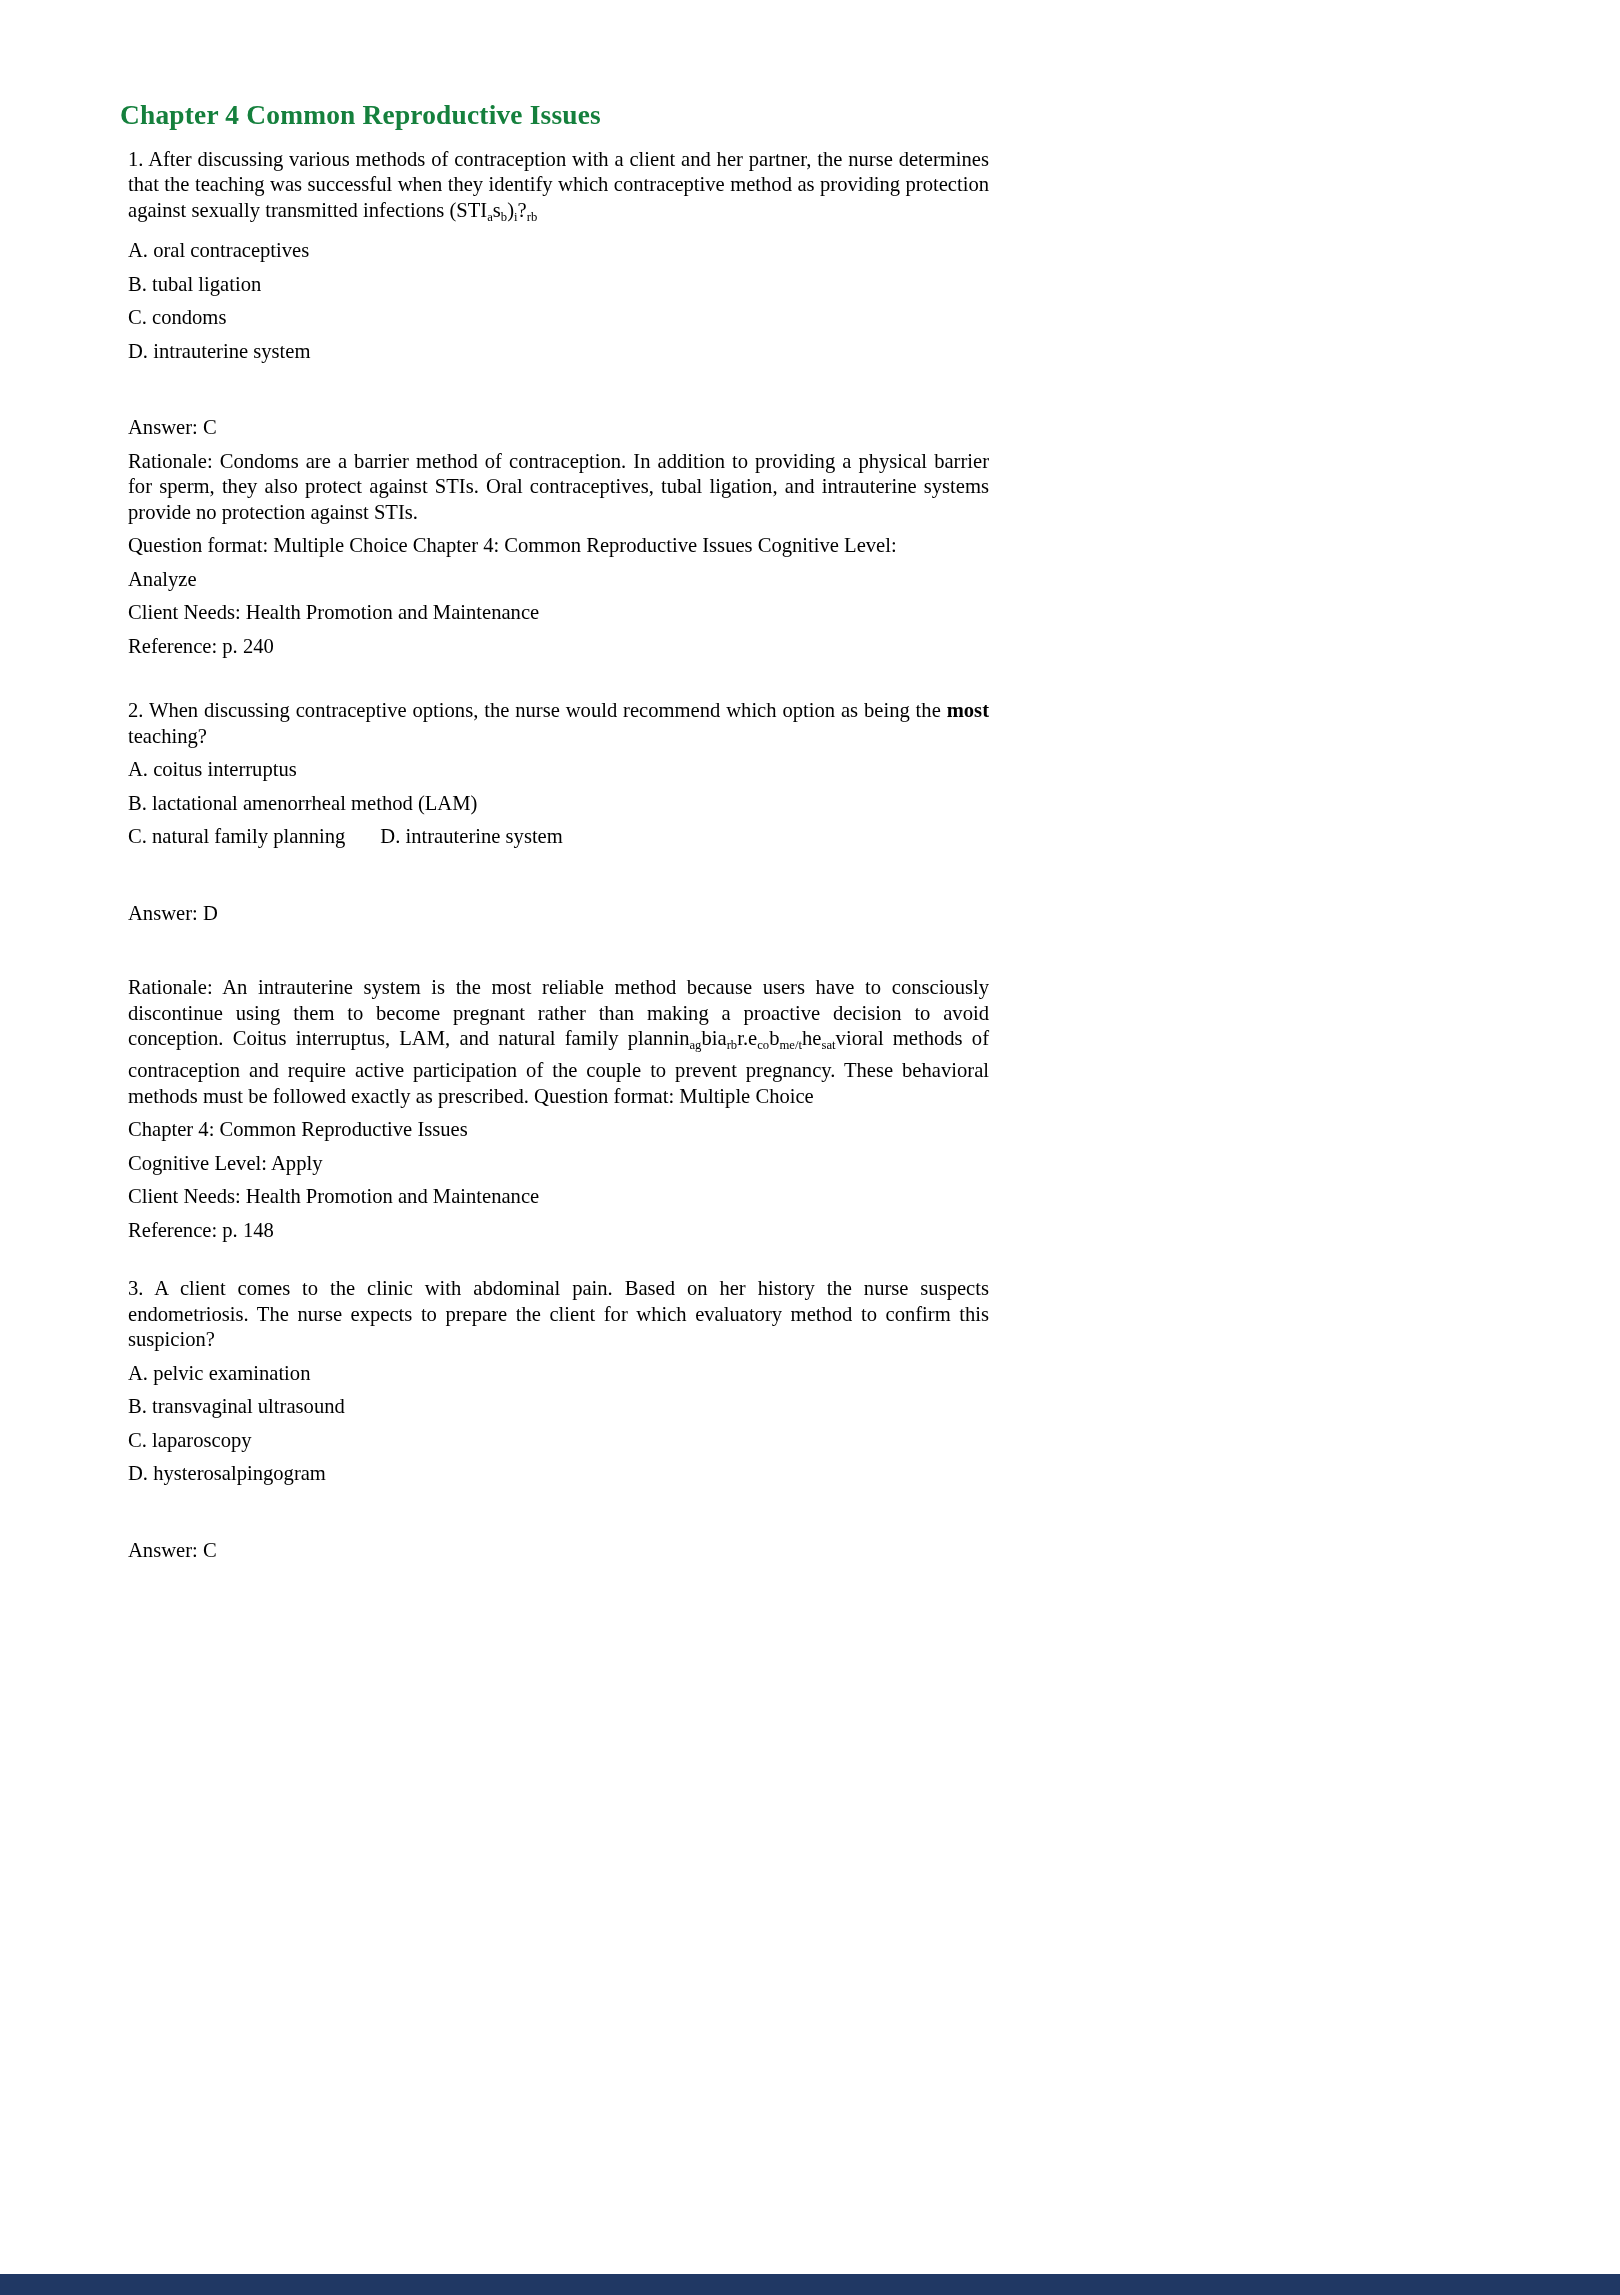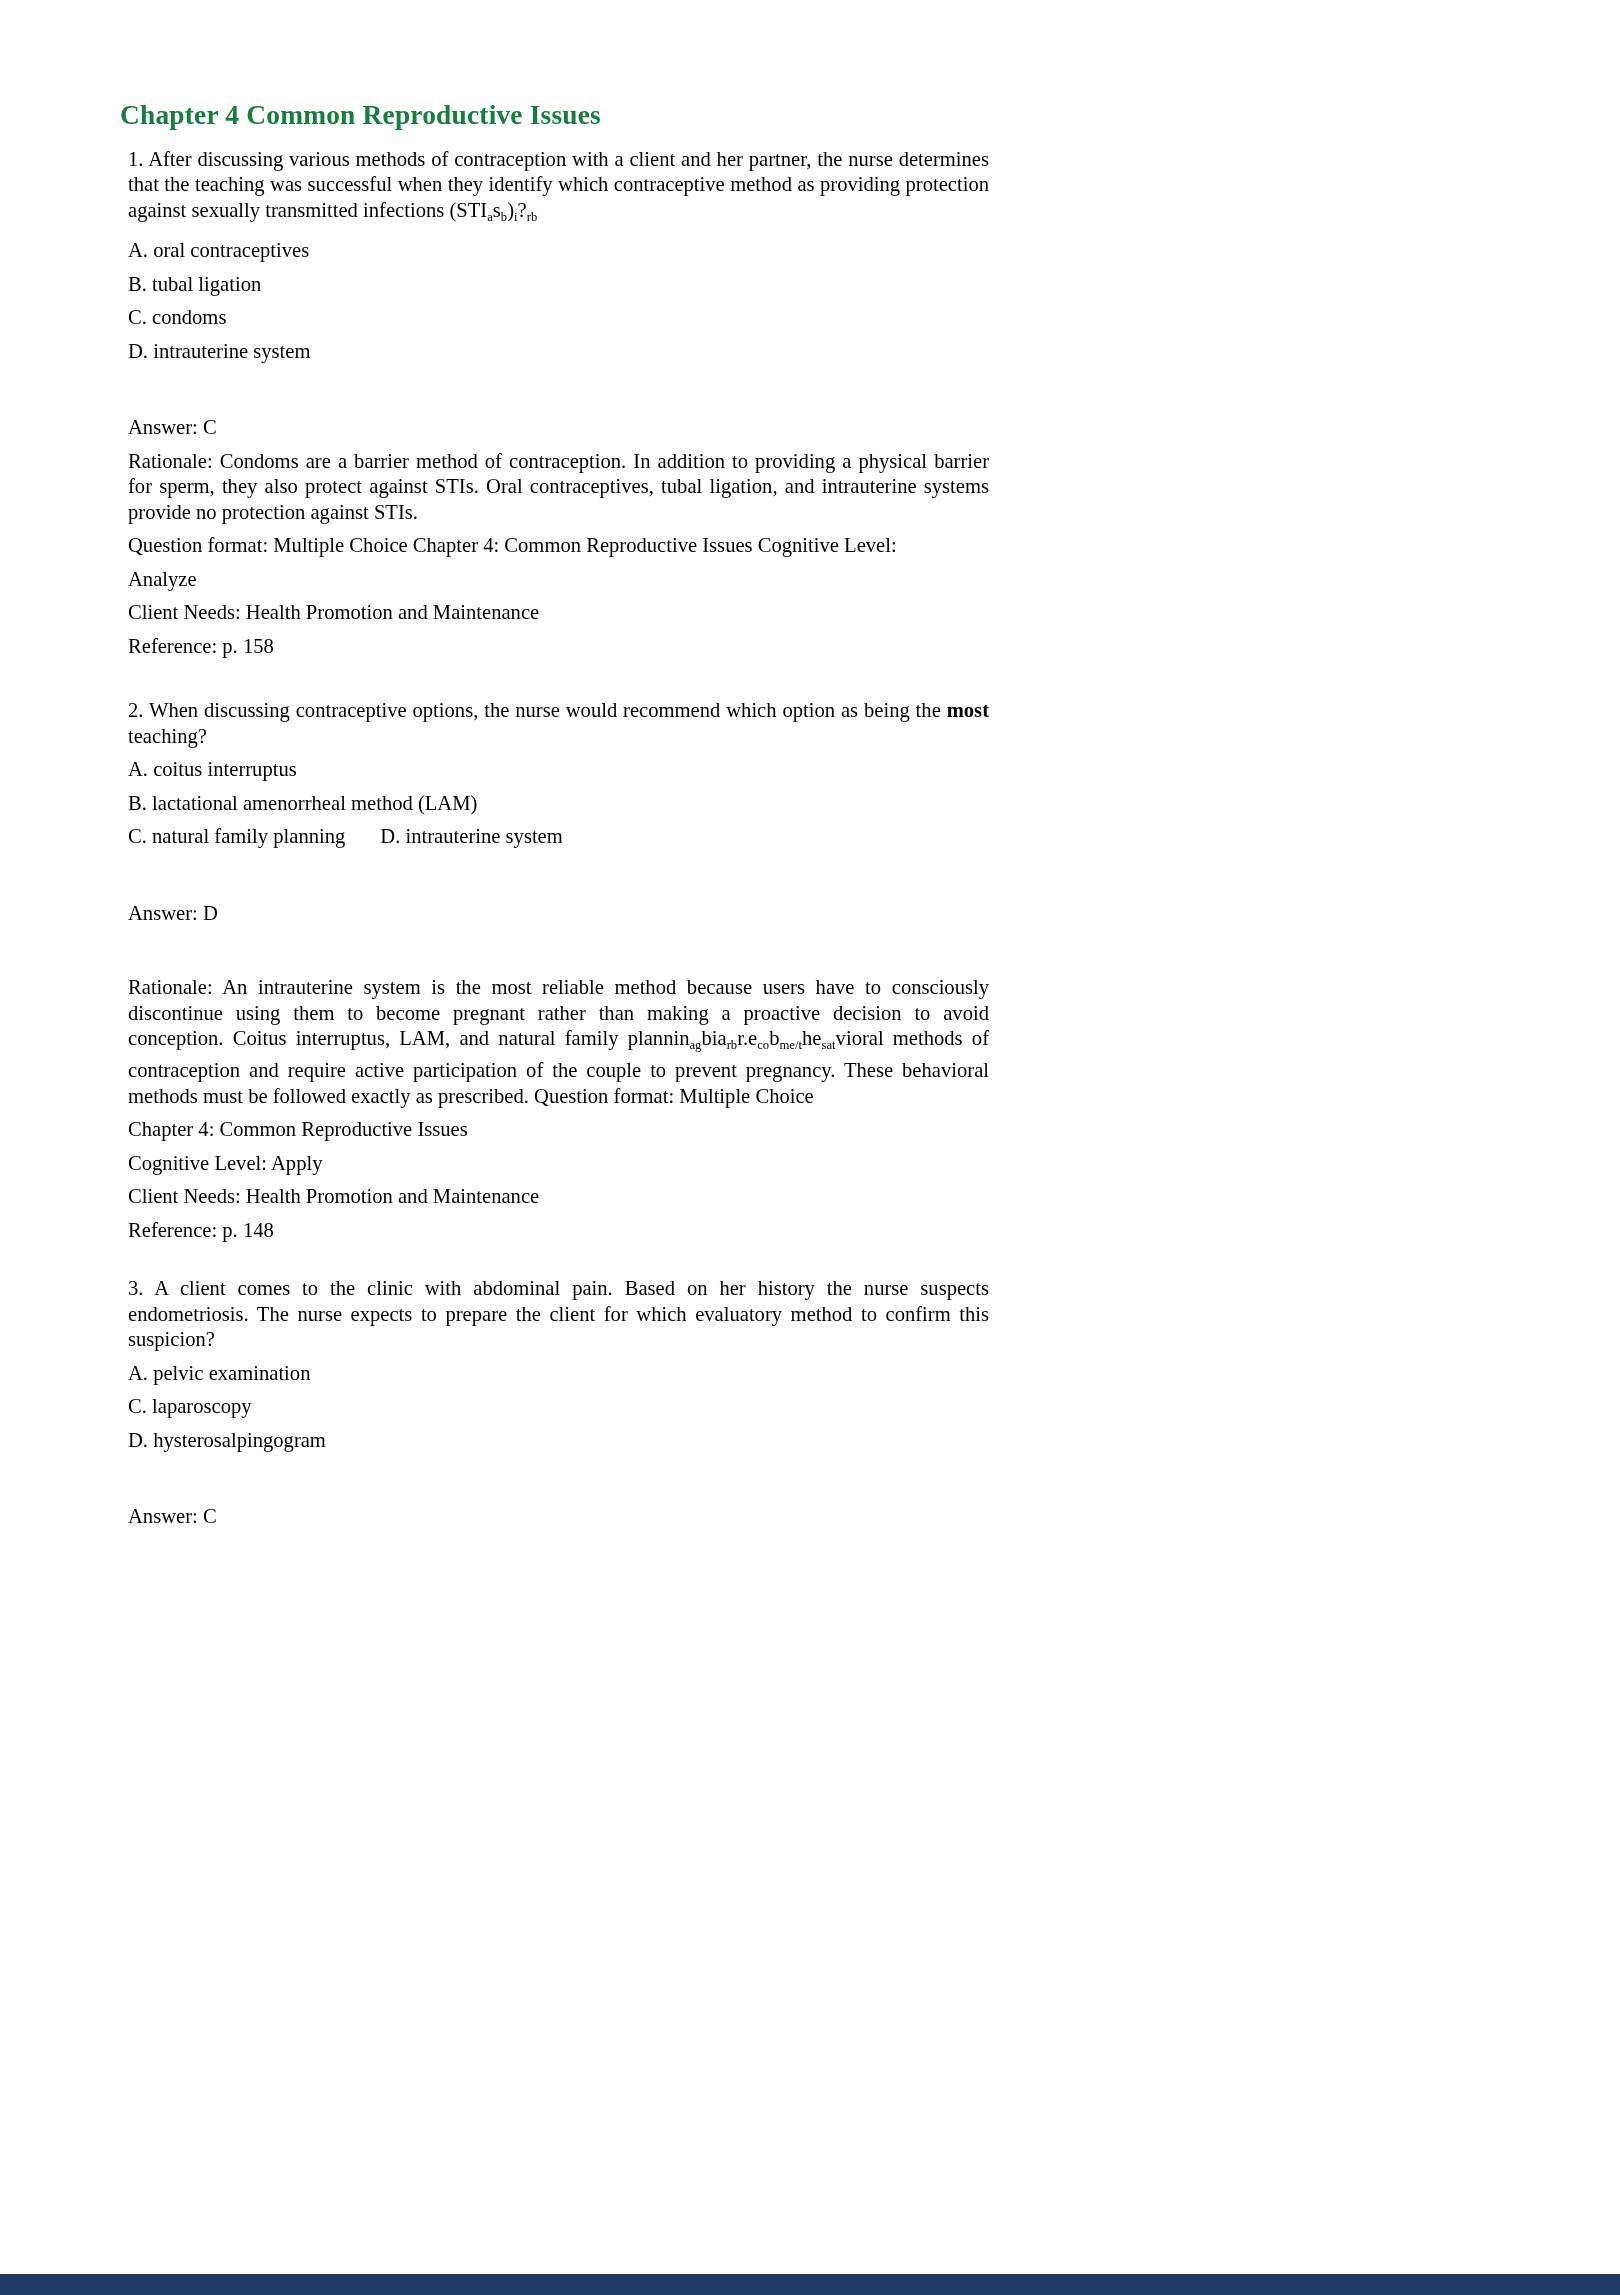--- a/index.html
+++ b/index.html
@@ -58,39 +58,40 @@
     <p class="justify"><span>1. After discussing various methods of contraception with a client and her partner, the nurse determines that the teaching was successful when they identify which contraceptive method as providing protection against sexually transmitted infections (STI</span><span class="sub">a</span><span>s</span><span class="sub">b</span><span>)</span><span class="sub">i</span><span>?</span><span class="sub">rb</span></p>
     <p>A. oral contraceptives</p>
     <p>B. tubal ligation</p>
     <p>C. condoms</p>
     <p>D. intrauterine system</p>
     <p class="mt-answer">Answer: C</p>
     <p class="justify">Rationale: Condoms are a barrier method of contraception. In addition to providing a physical barrier for sperm, they also protect against STIs. Oral contraceptives, tubal ligation, and intrauterine systems provide no protection against STIs.</p>
     <p>Question format: Multiple Choice Chapter 4: Common Reproductive Issues Cognitive Level:</p>
     <p class="mt-4">Analyze</p>
     <p>Client Needs: Health Promotion and Maintenance</p>
-    <p>Reference: p. 158</p>
+    <p>Reference: p. 240</p>
   </section>
 
   <section class="mt-q2">
     <p class="justify"><span>2. When discussing contraceptive options, the nurse would recommend which option as being the </span><span class="b">most</span><span> teaching?</span></p>
     <p>A. coitus interruptus</p>
     <p>B. lactational amenorrheal method (LAM)</p>
     <p><span>C. natural family planning</span><span class="opt-d">D. intrauterine system</span></p>
     <p class="mt-answer">Answer: D</p>
     <p class="justify mt-rationale2"><span>Rationale: An intrauterine system is the most reliable method because users have to consciously discontinue using them to become pregnant rather than making a proactive decision to avoid conception. Coitus interruptus, LAM, and natural family plannin</span><span class="sub">ag</span><span>bia</span><span class="sub">rb</span><span>r.e</span><span class="sub">co</span><span>b</span><span class="sub">me/t</span><span>he</span><span class="sub">sat</span><span>vioral methods of contraception and require active participation of the couple to prevent pregnancy. These behavioral methods must be followed exactly as prescribed. Question format: Multiple Choice</span></p>
     <p>Chapter 4: Common Reproductive Issues</p>
     <p class="mt-8">Cognitive Level: Apply</p>
     <p>Client Needs: Health Promotion and Maintenance</p>
     <p>Reference: p. 148</p>
   </section>
 
   <section class="mt-q3">
     <p class="justify">3. A client comes to the clinic with abdominal pain. Based on her history the nurse suspects endometriosis. The nurse expects to prepare the client for which evaluatory method to confirm this suspicion?</p>
     <p>A. pelvic examination</p>
+    <p>B. transvaginal ultrasound</p>
     <p>C. laparoscopy</p>
     <p>D. hysterosalpingogram</p>
     <p class="mt-answer">Answer: C</p>
   </section>
 
 </div>
 
 <div class="footer-bar" style="background-color: rgb(32, 56, 100);"></div>
 
 

